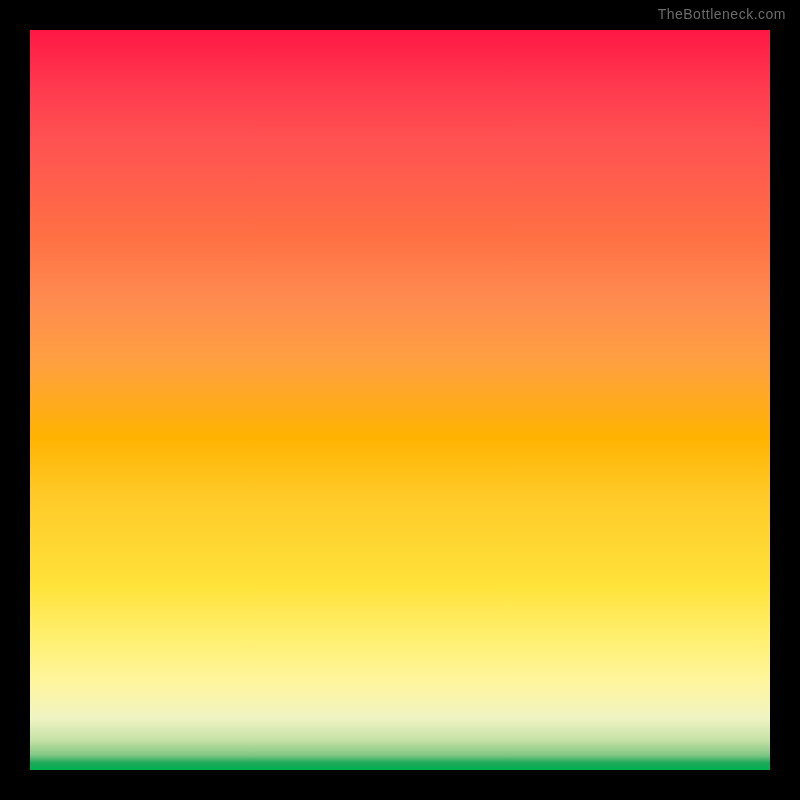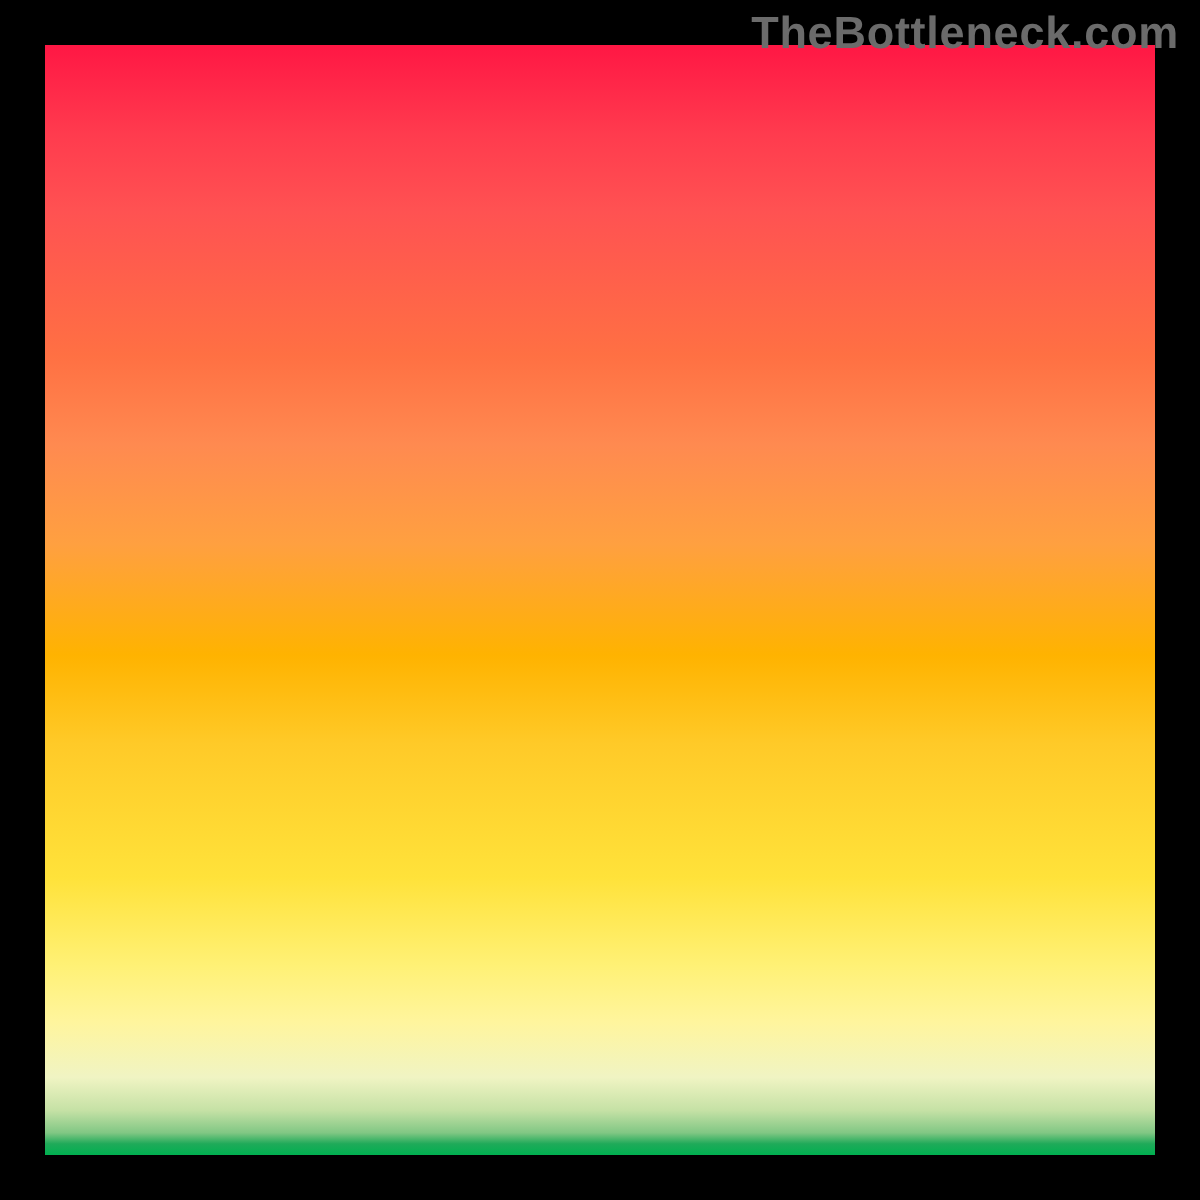--- a/index.html
+++ b/index.html
@@ -9,22 +9,22 @@
     background: #000000;
     font-family: Arial, Helvetica, sans-serif;
     position: relative;
     overflow: hidden;
   }
   .watermark {
     position: absolute;
     top: 6px;
     right: 14px;
     color: #6b6b6b;
-    font-size: 30px;
-    font-weight: 700;
+    font-size: 14px;
+    font-weight: 400;
     letter-spacing: 0.5px;
     z-index: 10;
   }
   .plot-area {
     position: absolute;
     left: 30px;
     top: 30px;
     width: 740px;
     height: 740px;
   }

